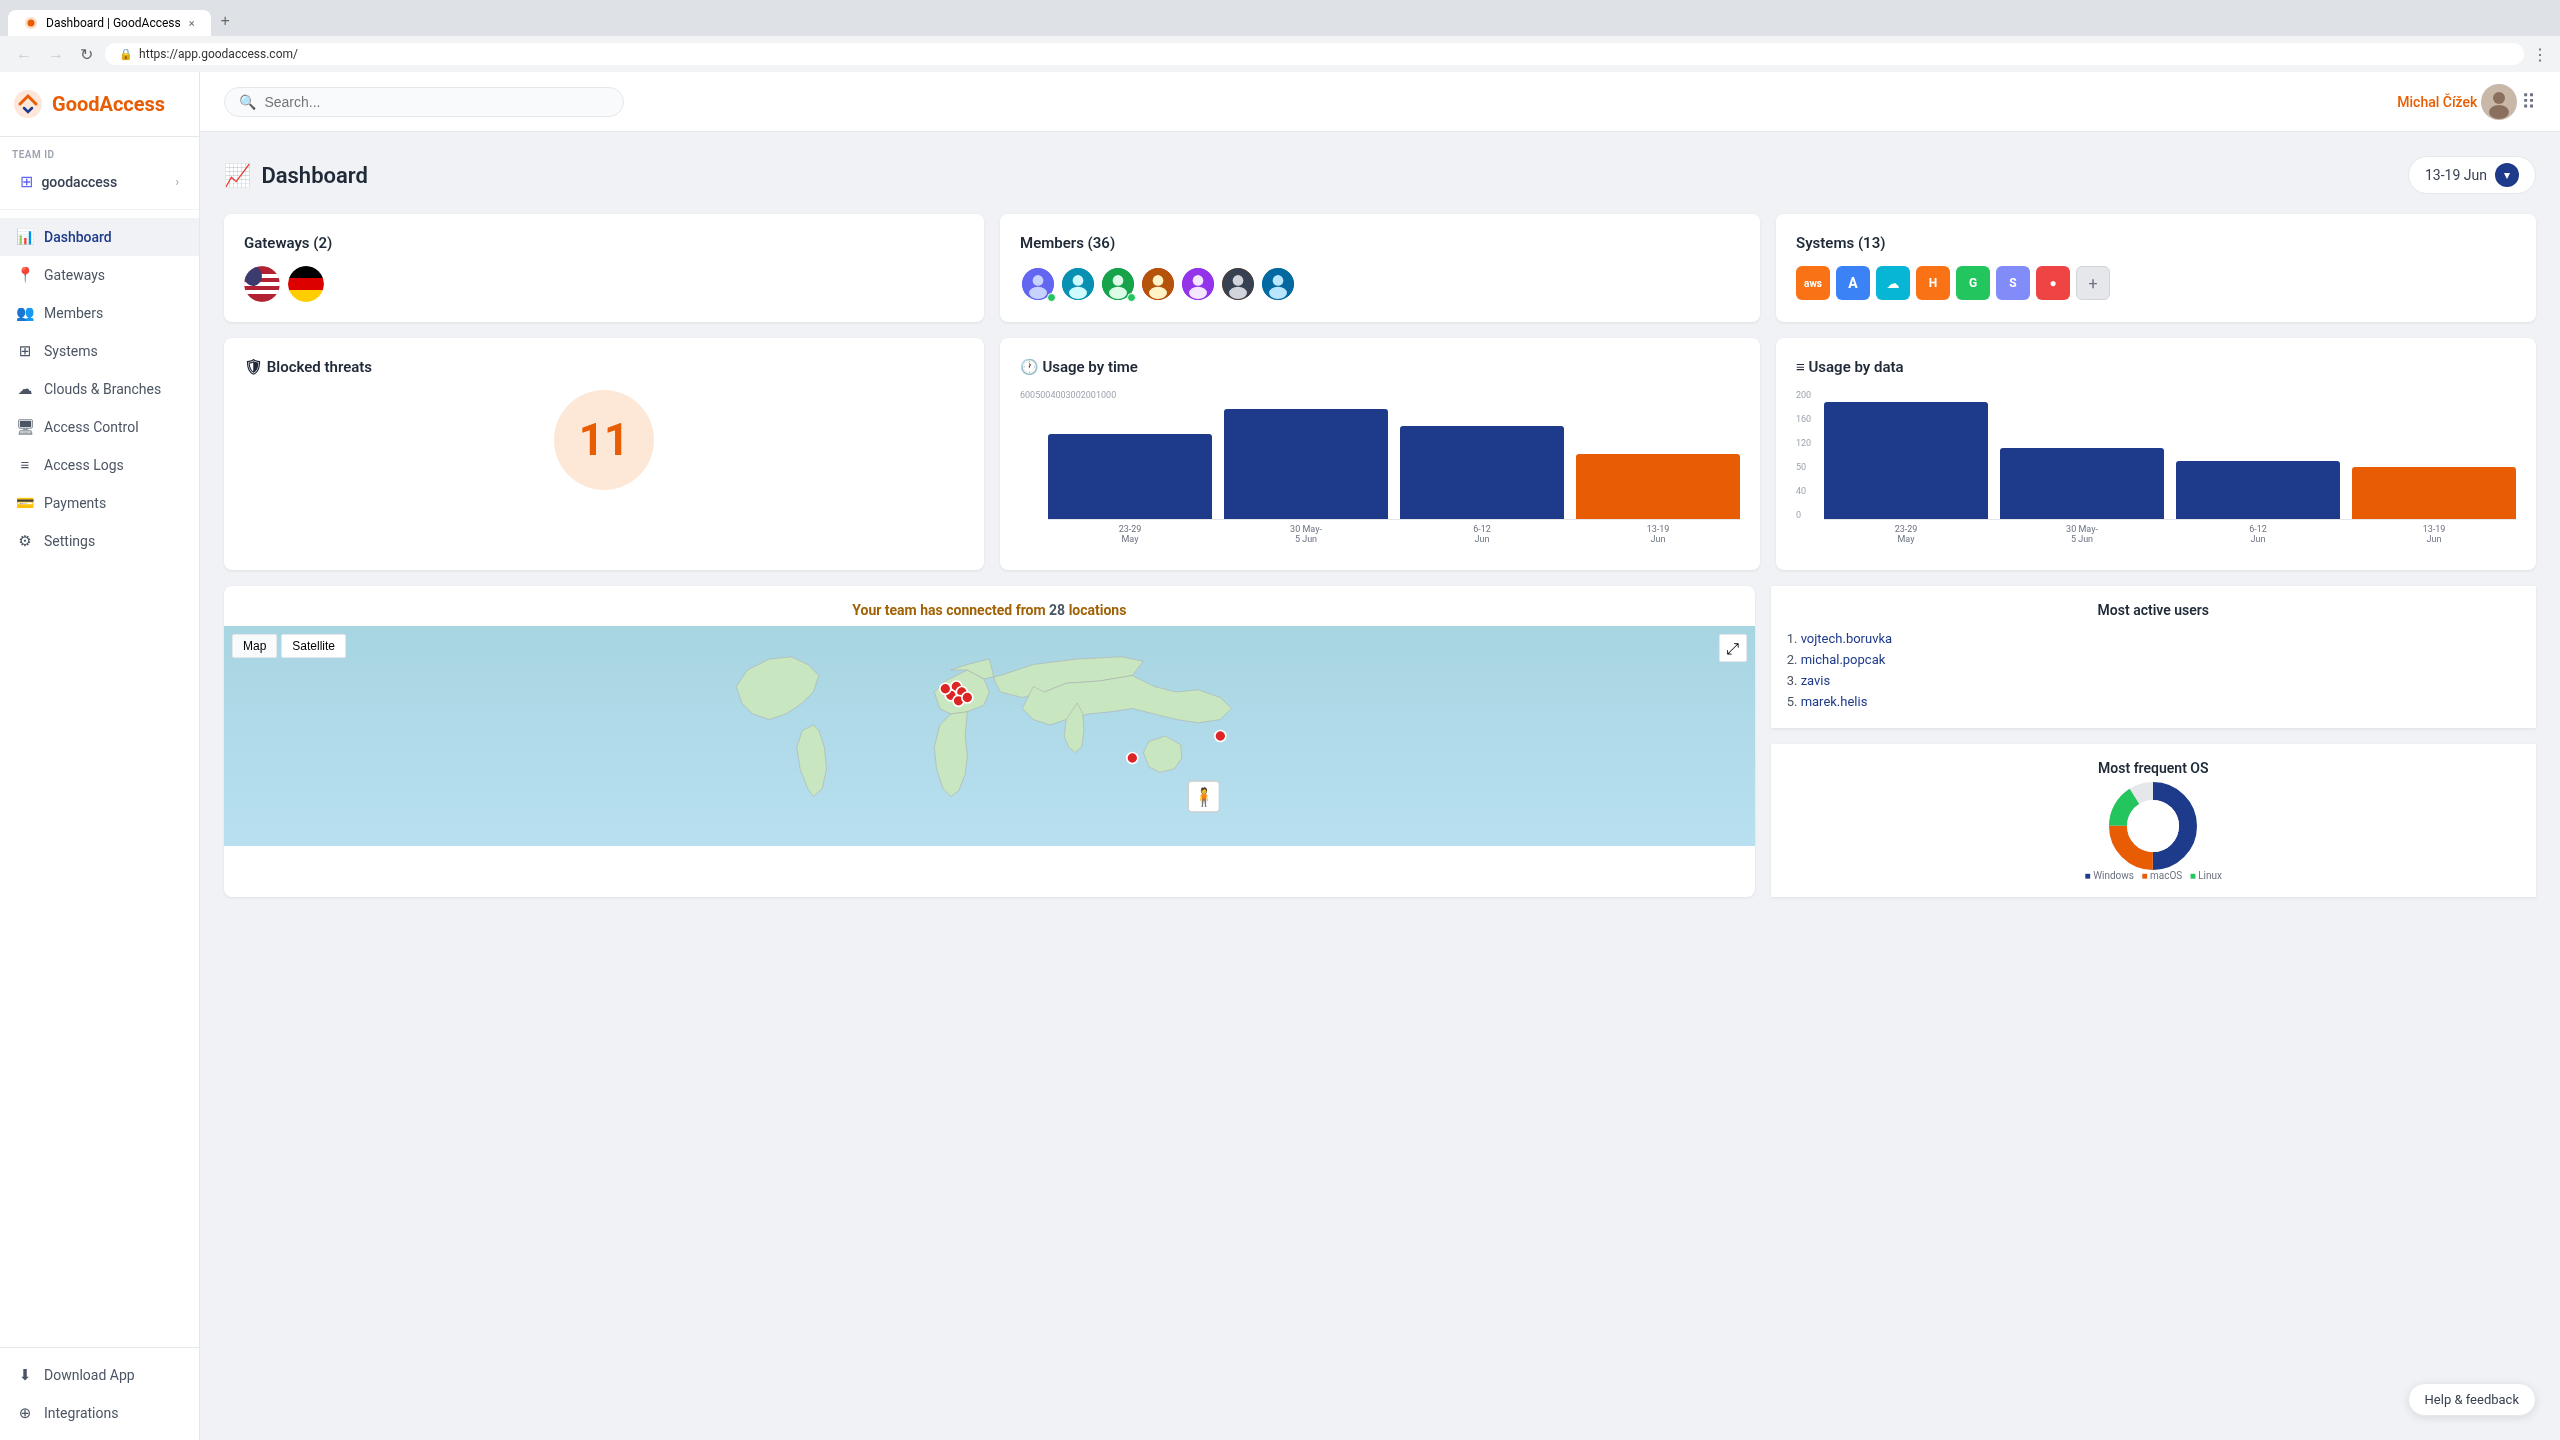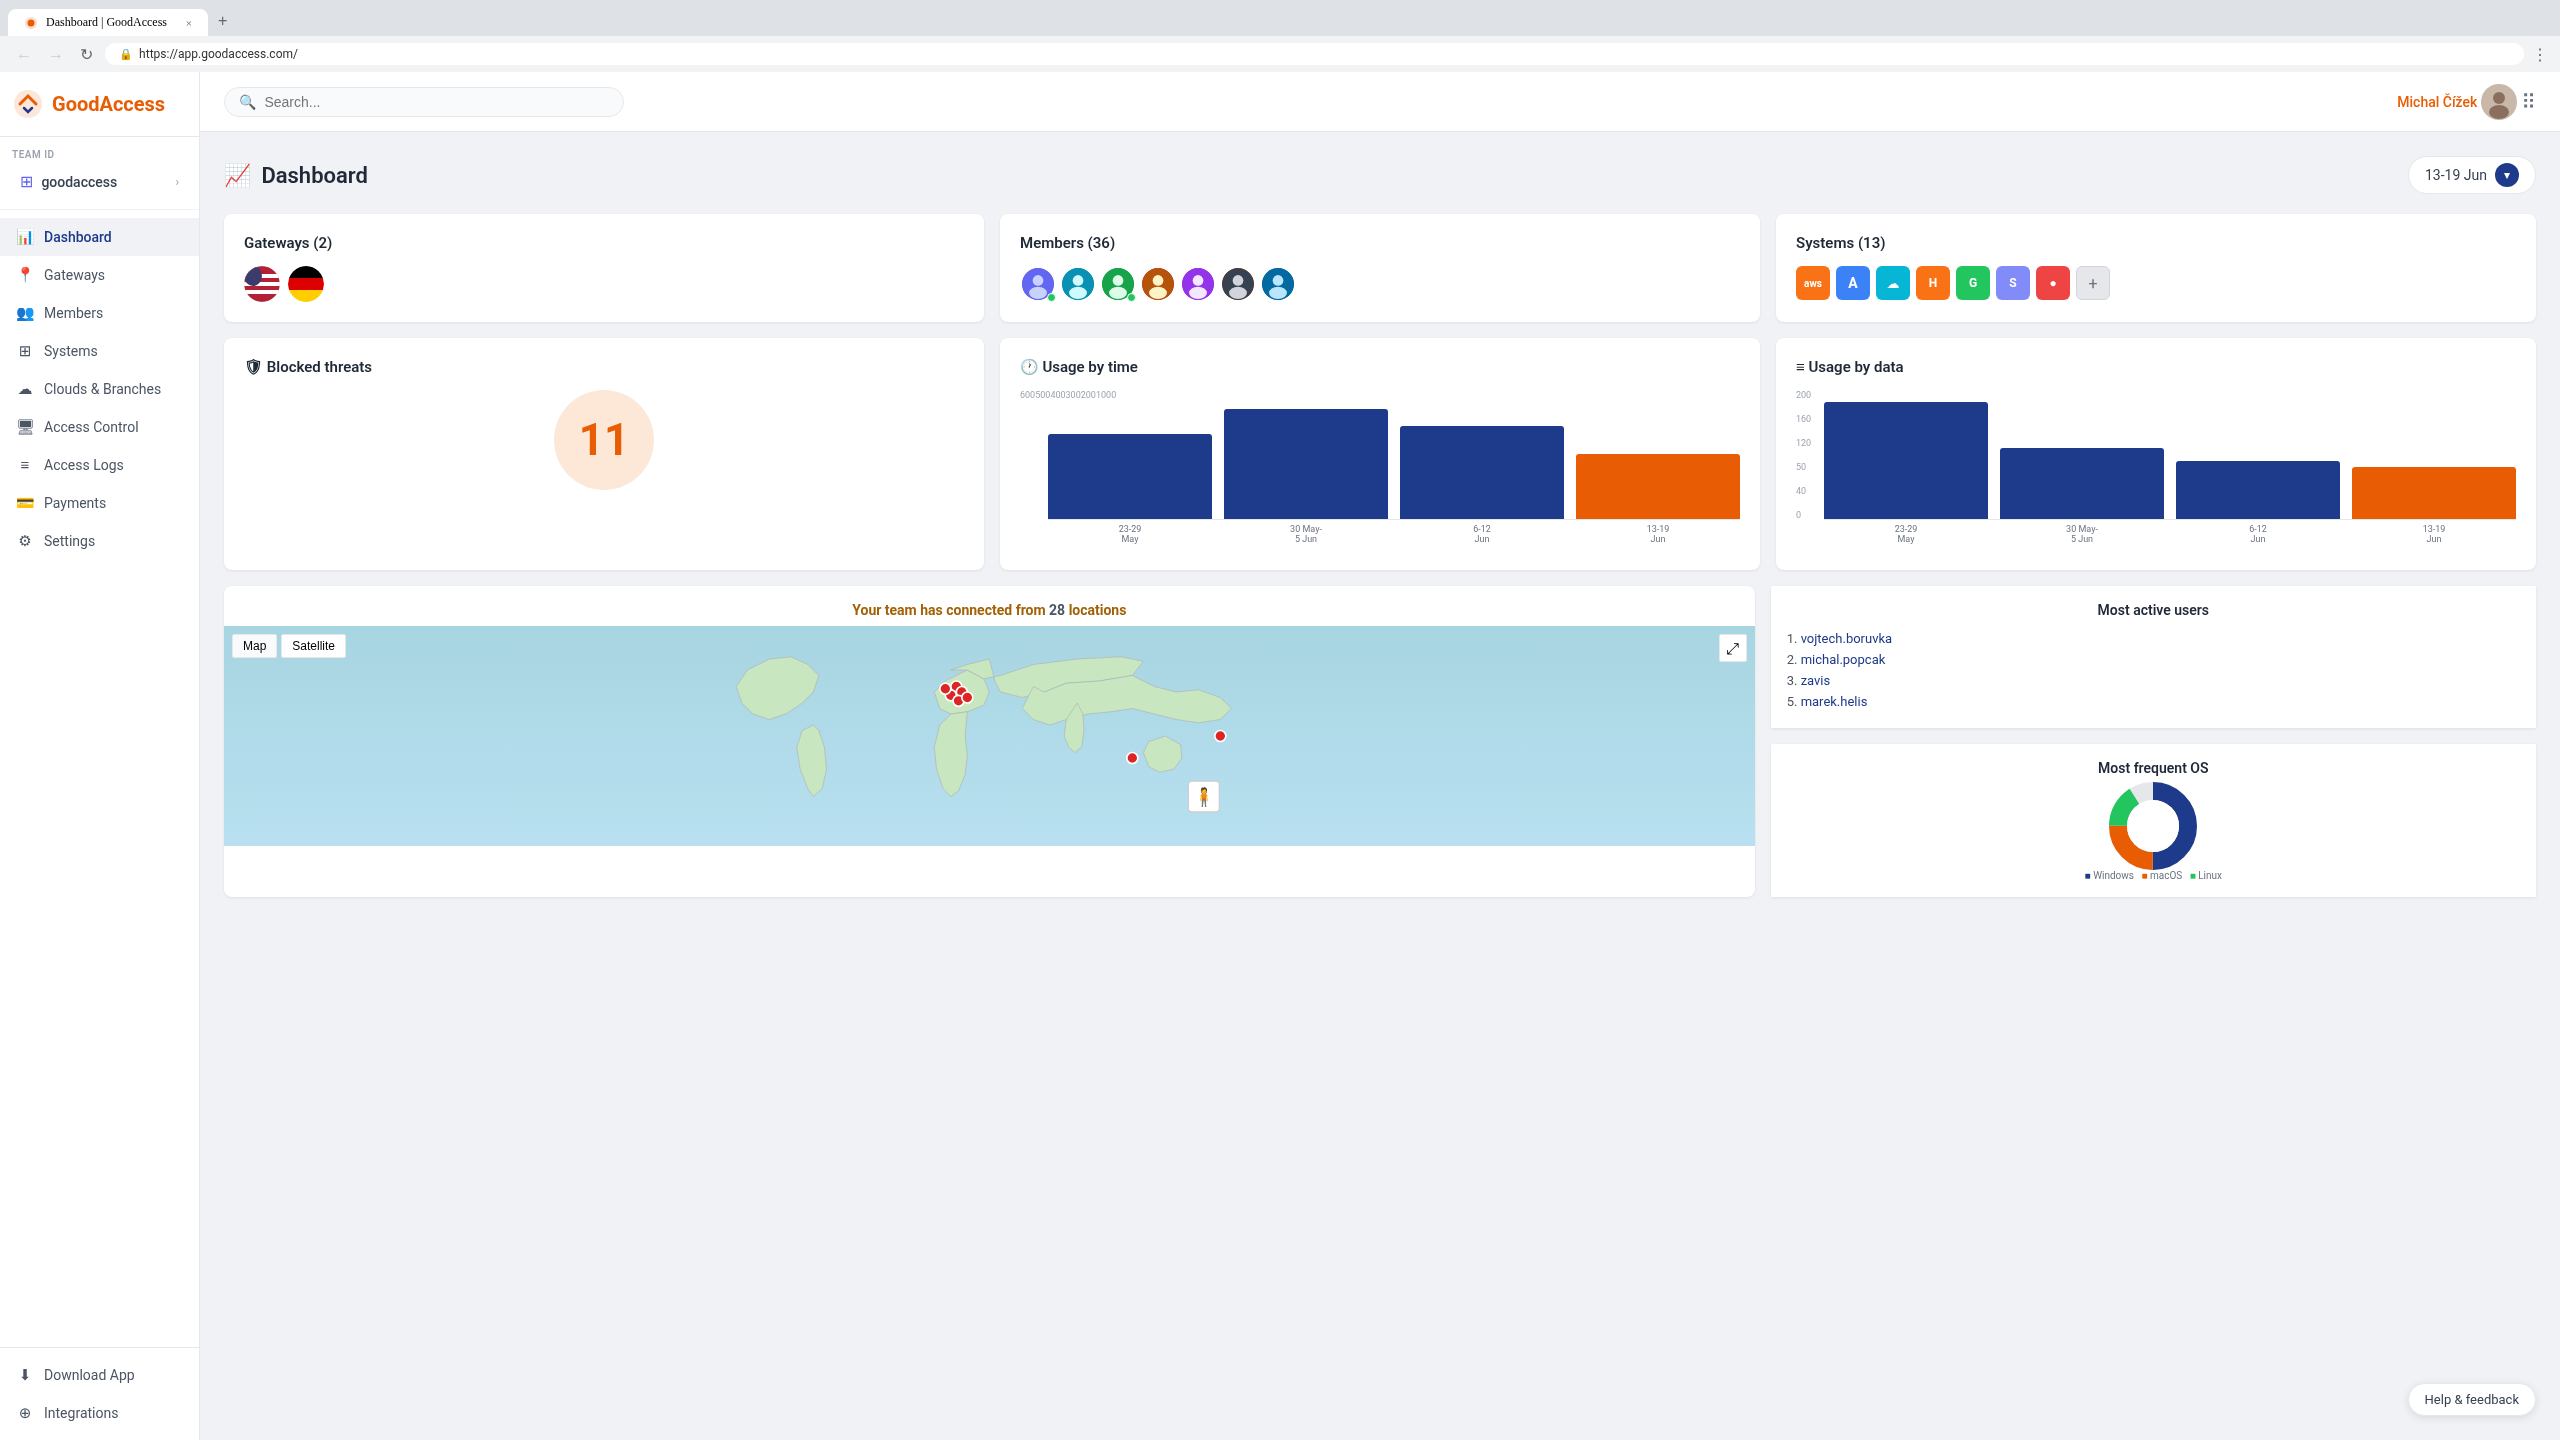--- a/index.html
+++ b/index.html
@@ -1,21 +1,21 @@
 <!DOCTYPE html>
 <html><head>
   <meta charset="utf-8">
   <style>
     * { box-sizing: border-box; margin: 0; padding: 0; }
     body { font-family: -apple-system, BlinkMacSystemFont, 'Segoe UI', Roboto, sans-serif; background: #f0f2f5; overflow: hidden; }
 
     
     .browser-chrome { background: #dee1e6; height: 72px; display: flex; flex-direction: column; }
     .browser-tabs { display: flex; align-items: flex-end; padding: 8px 0 0 8px; height: 36px; }
-    .browser-tab { background: white; border-radius: 8px 8px 0 0; padding: 6px 16px; font-size: 12px; display: flex; align-items: center; gap: 8px; min-width: 200px; font-family: Liberation Serif, serif; }
+    .browser-tab { background: white; border-radius: 8px 8px 0 0; padding: 6px 16px; font-size: 12px; display: flex; align-items: center; gap: 8px; min-width: 200px; }
     .browser-tab .tab-favicon { width: 14px; height: 14px; }
     .browser-tab .tab-close { margin-left: auto; color: #666; font-size: 11px; cursor: pointer; }
     .browser-tab-new { background: transparent; border: none; padding: 6px 10px; font-size: 16px; color: #666; cursor: pointer; }
     .browser-toolbar { background: #f1f3f4; height: 36px; display: flex; align-items: center; padding: 0 12px; gap: 8px; }
     .browser-nav-btn { background: none; border: none; color: #666; font-size: 16px; cursor: pointer; padding: 4px; border-radius: 50%; }
     .browser-nav-btn:disabled { color: #ccc; cursor: default; }
     .address-bar { flex: 1; background: white; border-radius: 20px; padding: 4px 14px; font-size: 12px; color: #333; display: flex; align-items: center; gap: 6px; }
     .address-lock { color: #666; font-size: 11px; }
     .browser-actions { display: flex; gap: 6px; }
     .browser-action-btn { background: none; border: none; color: #666; font-size: 16px; cursor: pointer; }

